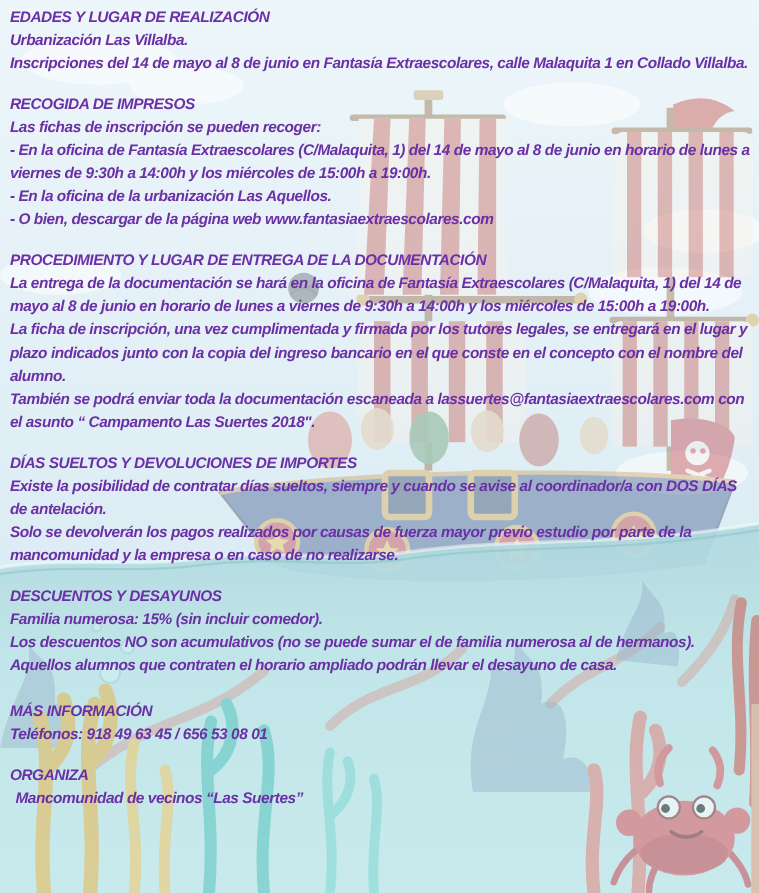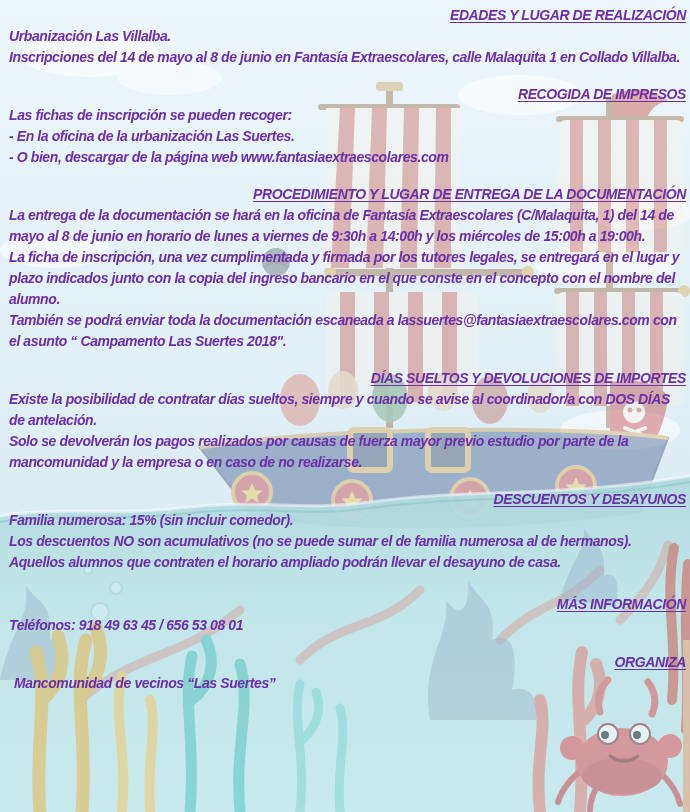--- a/index.html
+++ b/index.html
@@ -22,23 +22,21 @@
   .section h2, .section p {
     margin: 0;
     font-size: 14px;
     line-height: 21px;
     font-weight: bold;
     font-style: italic;
     letter-spacing: -0.4px;
     color: #6b2fa6;
   }
   .section h2 {
-    text-decoration: underline;
     text-underline-offset: 2px;
-    text-align: right;
   }
   #sec-mas-informacion { margin-top: 21px; }
   .indent { padding-left: 5px; }
 </style>
 </head>
 <body>
 
 <div class="bg-art">
 <svg width="690" height="812" viewBox="0 0 690 812" xmlns="http://www.w3.org/2000/svg">
   <defs>
@@ -229,21 +227,22 @@
 
   <section class="section" id="sec-edades">
     <h2>EDADES Y LUGAR DE REALIZACIÓN</h2>
     <p>Urbanización Las Villalba.</p>
     <p>Inscripciones del 14 de mayo al 8 de junio en Fantasía Extraescolares, calle Malaquita 1 en Collado Villalba.</p>
   </section>
 
   <section class="section" id="sec-recogida">
     <h2>RECOGIDA DE IMPRESOS</h2>
     <p>Las fichas de inscripción se pueden recoger:</p>
-    <p>- En la oficina de la urbanización Las Suertes.</p>
+    <p>- En la oficina de Fantasía Extraescolares (C/Malaquita, 1) del 14 de mayo al 8 de junio en horario de lunes a viernes de 9:30h a 14:00h y los miércoles de 15:00h a 19:00h.</p>
+    <p>- En la oficina de la urbanización Las Aquellos.</p>
     <p>- O bien, descargar de la página web www.fantasiaextraescolares.com</p>
   </section>
 
   <section class="section" id="sec-procedimiento">
     <h2>PROCEDIMIENTO Y LUGAR DE ENTREGA DE LA DOCUMENTACIÓN</h2>
     <p>La entrega de la documentación se hará en la oficina de Fantasía Extraescolares (C/Malaquita, 1) del 14 de mayo al 8 de junio en horario de lunes a viernes de 9:30h a 14:00h y los miércoles de 15:00h a 19:00h.</p>
     <p>La ficha de inscripción, una vez cumplimentada y firmada por los tutores legales, se entregará en el lugar y plazo indicados junto con la copia del ingreso bancario en el que conste en el concepto con el nombre del alumno.</p>
     <p>También se podrá enviar toda la documentación escaneada a lassuertes@fantasiaextraescolares.com con el asunto “ Campamento Las Suertes 2018".</p>
   </section>
 

